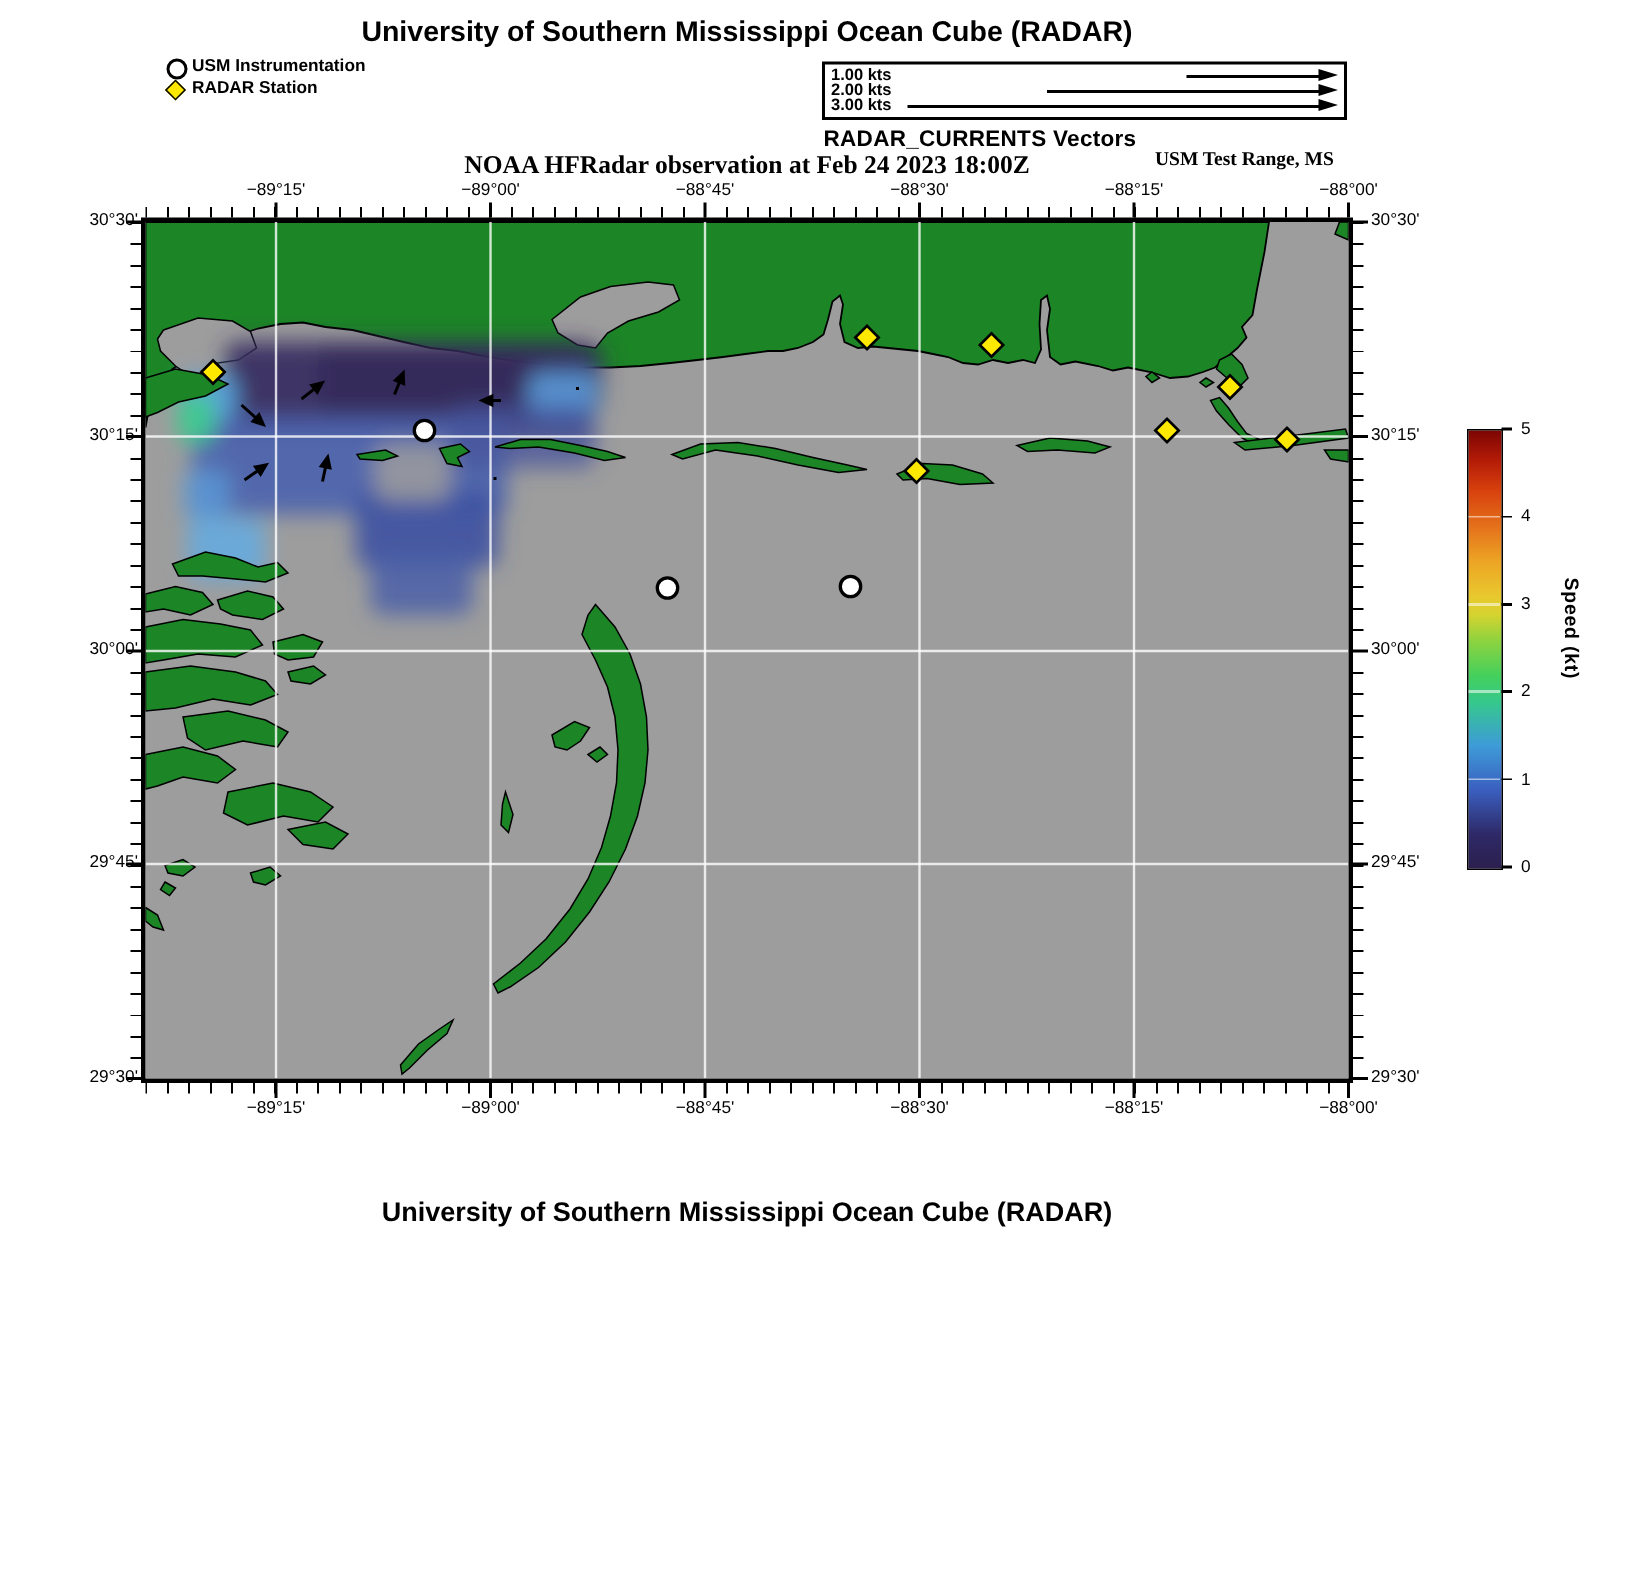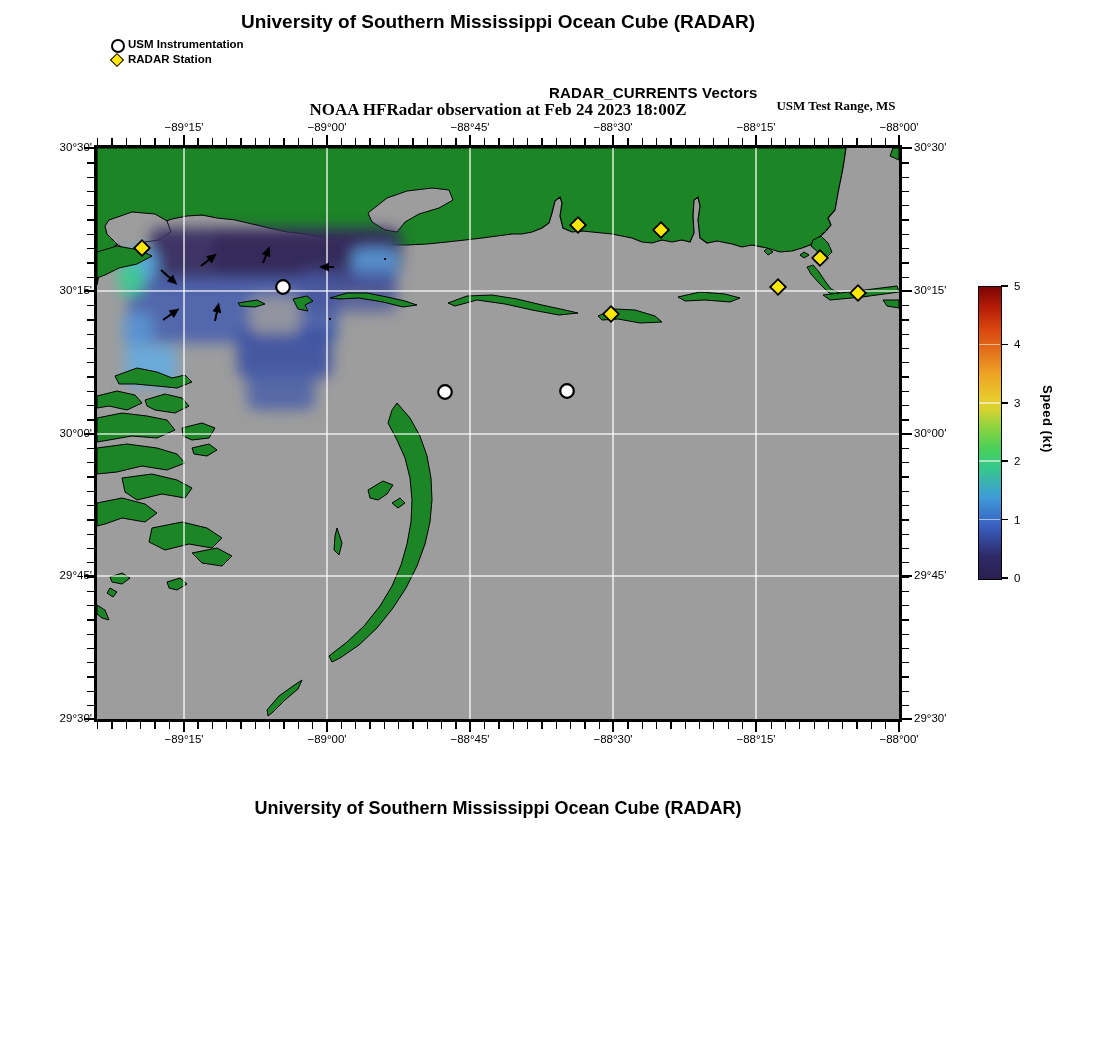--- a/index.html
+++ b/index.html
@@ -2,21 +2,21 @@
 <html><head>
 <meta charset="utf-8">
 <style>
   html,body{margin:0;padding:0;background:#fff;}
   body{font-family:"Liberation Sans","DejaVu Sans",sans-serif;color:#000;}
   #stage{position:relative;width:1100px;height:1050px;background:#fff;overflow:hidden;}
   .abs{position:absolute;}
   .title{font-weight:bold;font-size:19px;text-align:center;}
   .title-bottom{font-weight:bold;font-size:18px;text-align:center;}
   .subtitle{font-family:"Liberation Serif","DejaVu Serif",serif;font-weight:bold;font-size:17px;text-align:center;}
-  .region{font-family:"Liberation Serif","DejaVu Serif",serif;font-weight:bold;font-size:13px;text-align:center;}
+  .region{font-family:"Liberation Serif","DejaVu Serif",serif;font-weight:bold;font-size:13px;}
   .leg-row{position:absolute;height:15px;line-height:15px;font-size:11.5px;font-weight:bold;white-space:nowrap;}
   .leg-sym{position:absolute;left:0;top:2px;}
   .leg-circle{width:10px;height:10px;border:2px solid #000;border-radius:50%;background:#fff;}
   .leg-diamond{width:8px;height:8px;border:1.6px solid #000;background:#ffe800;transform:rotate(45deg);margin:1px;}
   .leg-label{margin-left:17px;}
   #vecbox{border:2px solid #000;background:#fff;}
   .vec-row{position:absolute;left:0;width:100%;height:10px;}
   .vec-label{position:absolute;left:4px;top:-1px;font-size:11px;font-weight:bold;line-height:11px;}
   .vec-line{position:absolute;top:4px;height:1.6px;background:#000;}
   .vec-head{position:absolute;top:0;width:0;height:0;border-left:13px solid #000;border-top:4.6px solid transparent;border-bottom:4.6px solid transparent;}
@@ -42,20 +42,37 @@
     <div class="leg-row" style="top:0;">
       <span class="leg-sym leg-circle"></span>
       <span class="leg-label">USM Instrumentation</span>
     </div>
     <div class="leg-row" style="top:15px;">
       <span class="leg-sym leg-diamond"></span>
       <span class="leg-label">RADAR Station</span>
     </div>
   </div>
 
+  <div id="vecbox" class="abs" style="left:548px;top:41px;width:346px;height:35px;">
+      <div class="vec-row" style="top: 3px;">
+        <div class="vec-label" style="">1.00 kts</div>
+        <div class="vec-line" style="left: 241px; width: 89px;"></div>
+        <div class="vec-head" style="left: 329px;"></div>
+      </div>
+      <div class="vec-row" style="top: 13px;">
+        <div class="vec-label" style="">2.00 kts</div>
+        <div class="vec-line" style="left: 148px; width: 182px;"></div>
+        <div class="vec-head" style="left: 329px;"></div>
+      </div>
+      <div class="vec-row" style="top: 23px;">
+        <div class="vec-label" style="">3.00 kts</div>
+        <div class="vec-line" style="left: 55px; width: 275px;"></div>
+        <div class="vec-head" style="left: 329px;"></div>
+      </div>
+    </div>
   <div class="abs vec-caption" style="left:549px;top:84px;">RADAR_CURRENTS Vectors</div>
 
   <div class="abs subtitle" style="left:97px;top:100px;width:802px;">NOAA HFRadar observation at Feb 24 2023 18:00Z</div>
   <div class="abs region" style="left:770px;top:98px;width:132px;">USM Test Range, MS</div>
 
   <div class="tickstrip" style="left:97px;top:138px;width:802px;height:7px;background:repeating-linear-gradient(to right,#000 0 1.3px,transparent 1.3px 14.33px);"></div>
   <div class="tickstrip" style="left:97px;top:722px;width:802px;height:7px;background:repeating-linear-gradient(to right,#000 0 1.3px,transparent 1.3px 14.33px);"></div>
   <div class="tickstrip" style="left:87px;top:148px;width:7px;height:571px;background:repeating-linear-gradient(to bottom,#000 0 1.3px,transparent 1.3px 14.28px);"></div>
   <div class="tickstrip" style="left:902px;top:148px;width:7px;height:571px;background:repeating-linear-gradient(to bottom,#000 0 1.3px,transparent 1.3px 14.28px);"></div>
 

